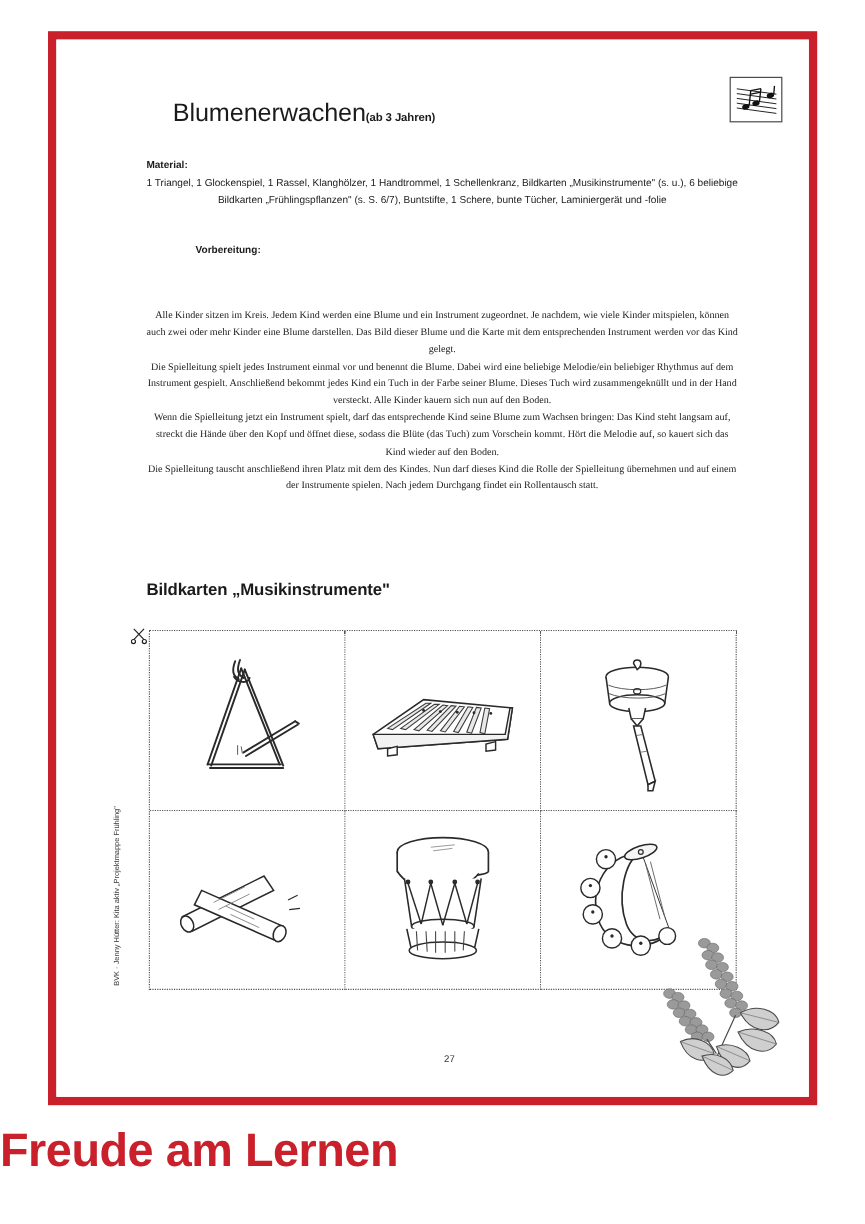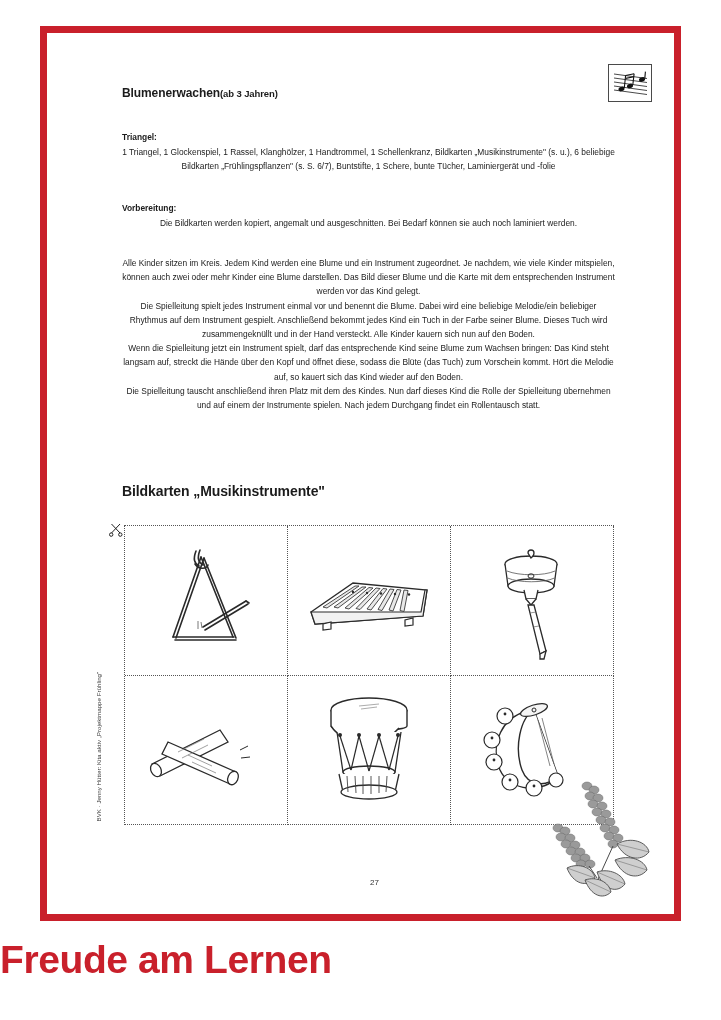--- a/index.html
+++ b/index.html
@@ -35,23 +35,24 @@
   }
 
   
   #doc-heading {
     position: absolute;
     left: 75px;
     top: 50px;
     white-space: nowrap;
   }
   #doc-heading .title {
-    font-size: 12px;
-    font-weight: bold;
+    font-size: 21px;
+    font-weight: normal;
     letter-spacing: -0.1px;
+    margin-left: 22px;
   }
   #doc-heading .age {
     font-size: 9.5px;
     font-weight: bold;
     letter-spacing: -0.1px;
     text-align: right;
   }
 
   
   #music-icon {
@@ -77,21 +78,21 @@
     line-height: 14.2px;
     margin-bottom: 0.5px;
   }
   .section p {
     margin: 0;
     font-size: 8.4px;
     line-height: 14.2px;
     text-align: center;
   }
   #sec-material { top: 97px; }
-  #sec-vorbereitung { top: 168px; }
+  #sec-vorbereitung { top: 168px; margin-left: 41px; }
   #sec-spiel { top: 223px; }
 
   
   #cards-heading {
     position: absolute;
     left: 75px;
     top: 450px;
     font-size: 14px;
     font-weight: bold;
     letter-spacing: -0.1px;
@@ -215,31 +216,30 @@
           <path d="M15.3,23 L16.6,10.5"></path>
           <path d="M23.8,20 L25.1,8.8"></path>
           <path d="M35.8,13.6 L36.4,6.6"></path>
           <path d="M16.6,10.5 L25.1,8.8"></path>
           <path d="M16.6,13.4 L25.1,11.7"></path>
         </g>
       </svg>
     </div>
 
     <div class="section" id="sec-material">
-      <div class="lbl">Triangel:</div>
+      <div class="lbl">Material:</div>
       <p>1 Triangel, 1 Glockenspiel, 1 Rassel, Klanghölzer, 1 Handtrommel, 1 Schellenkranz, Bildkarten „Musikinstrumente" (s. u.), 6 beliebige Bildkarten „Frühlingspflanzen" (s. S. 6/7), Buntstifte, 1 Schere, bunte Tücher, Laminiergerät und -folie</p>
     </div>
 
     <div class="section" id="sec-vorbereitung">
       <div class="lbl">Vorbereitung:</div>
-      <p>Die Bildkarten werden kopiert, angemalt und ausgeschnitten. Bei Bedarf können sie auch noch laminiert werden.</p>
     </div>
 
     <div class="section" id="sec-spiel">
-      <p style="white-space: pre-line;">Alle Kinder sitzen im Kreis. Jedem Kind werden eine Blume und ein Instrument zugeordnet. Je nachdem, wie viele Kinder mitspielen, können auch zwei oder mehr Kinder eine Blume darstellen. Das Bild dieser Blume und die Karte mit dem entsprechenden Instrument werden vor das Kind gelegt.
+      <p style="white-space: pre-line; font-family: Liberation Serif, serif;">Alle Kinder sitzen im Kreis. Jedem Kind werden eine Blume und ein Instrument zugeordnet. Je nachdem, wie viele Kinder mitspielen, können auch zwei oder mehr Kinder eine Blume darstellen. Das Bild dieser Blume und die Karte mit dem entsprechenden Instrument werden vor das Kind gelegt.
 Die Spielleitung spielt jedes Instrument einmal vor und benennt die Blume. Dabei wird eine beliebige Melodie/ein beliebiger Rhythmus auf dem Instrument gespielt. Anschließend bekommt jedes Kind ein Tuch in der Farbe seiner Blume. Dieses Tuch wird zusammengeknüllt und in der Hand versteckt. Alle Kinder kauern sich nun auf den Boden.
 Wenn die Spielleitung jetzt ein Instrument spielt, darf das entsprechende Kind seine Blume zum Wachsen bringen: Das Kind steht langsam auf, streckt die Hände über den Kopf und öffnet diese, sodass die Blüte (das Tuch) zum Vorschein kommt. Hört die Melodie auf, so kauert sich das Kind wieder auf den Boden.
 Die Spielleitung tauscht anschließend ihren Platz mit dem des Kindes. Nun darf dieses Kind die Rolle der Spielleitung übernehmen und auf einem der Instrumente spielen. Nach jedem Durchgang findet ein Rollentausch statt.</p>
     </div>
 
     <div id="cards-heading">Bildkarten „Musikinstrumente"</div>
 
     <div id="cut-line">
       <svg id="scissors-icon" viewBox="0 0 16 16" width="16" height="16">
         <g stroke="#222" stroke-width="1" fill="none">

